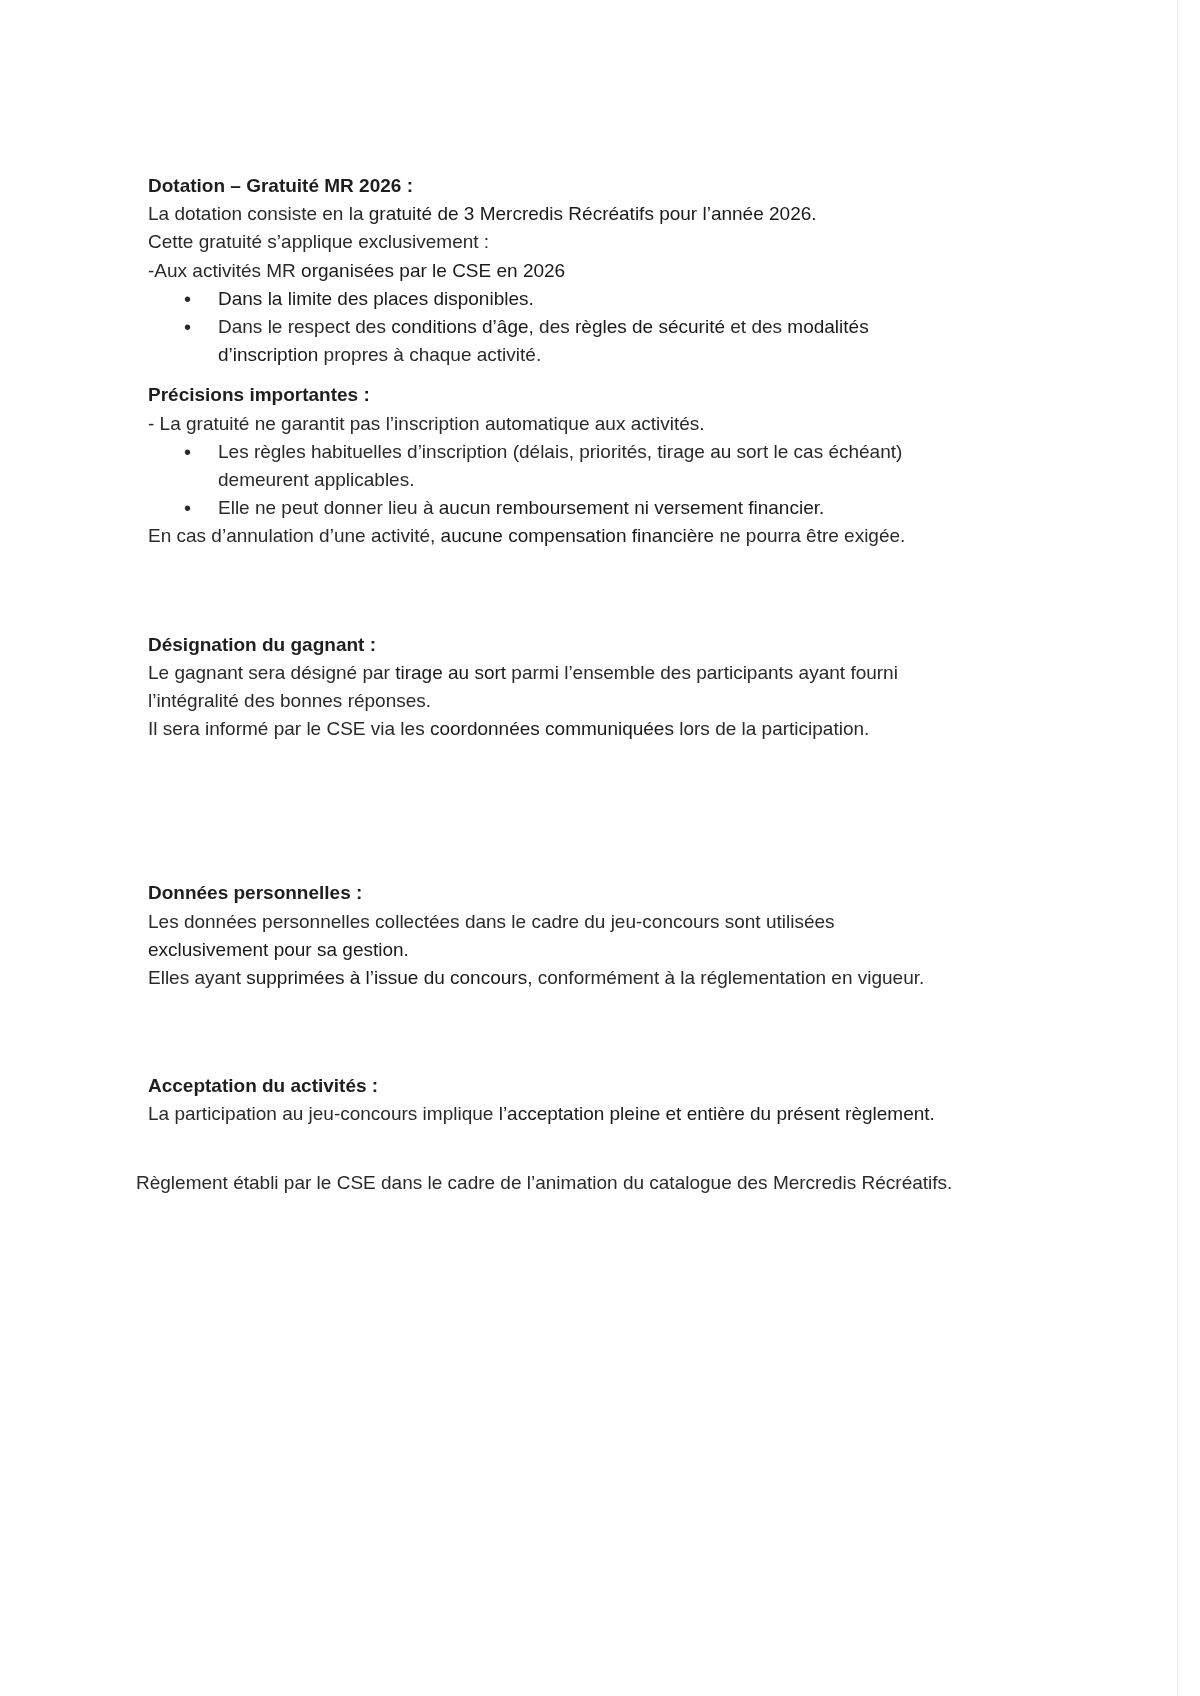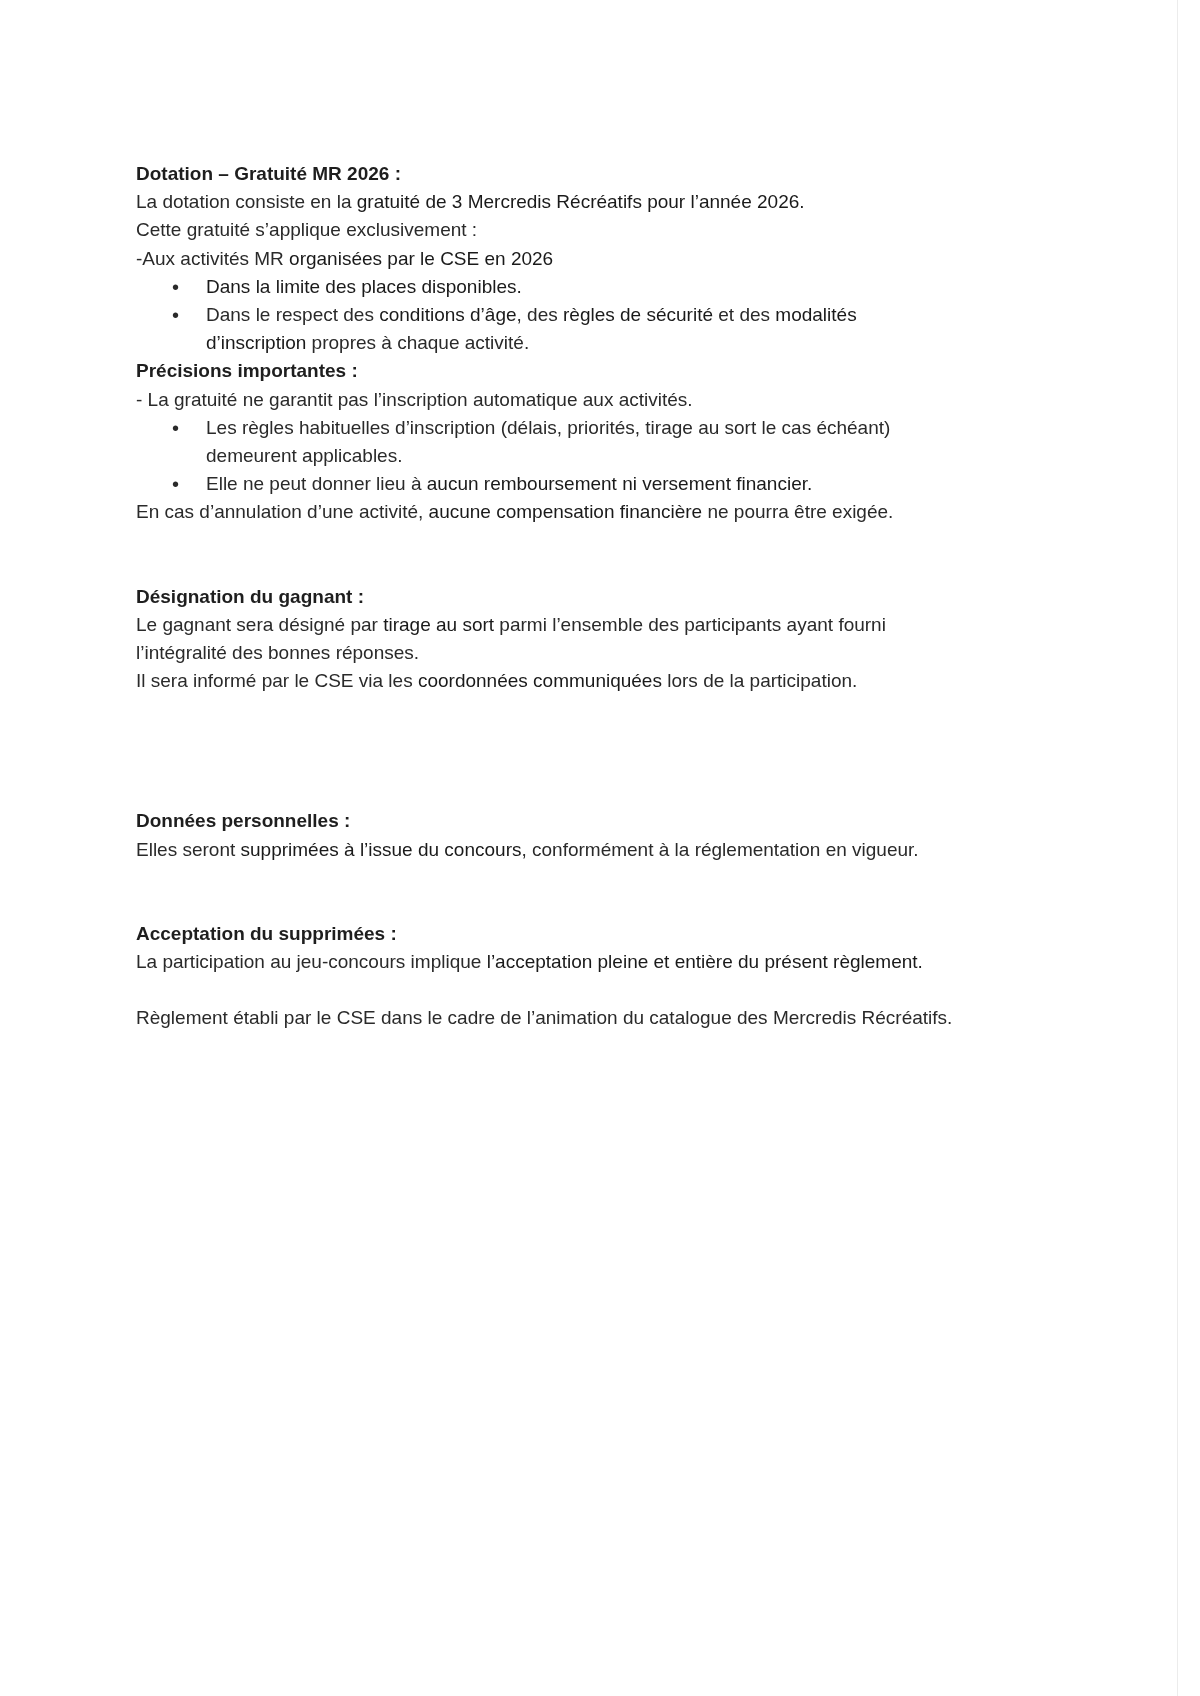--- a/index.html
+++ b/index.html
@@ -2,21 +2,21 @@
 <html><head>
 <meta charset="utf-8">
 <style>
   html, body { margin: 0; padding: 0; }
   body {
     width: 1200px; height: 1696px; background: #ffffff; position: relative; overflow: hidden;
     font-family: "Liberation Sans", "DejaVu Sans", sans-serif; color: #2a2a2a;
   }
   .edge-line { position: absolute; left: 1177px; top: 0; width: 1px; height: 1696px; background: #ececec; }
   .page { position: absolute; left: 136px; top: 160px; width: 820px; font-size: 19px; line-height: 28.2px; }
-  .section { margin: 0; }
+  .section { margin: 12px; }
   .h { font-weight: bold; color: #1e1e1e; }
   .p { margin: 0; }
   b { font-weight: normal; color: #1a1a1a; }
   ul { margin: 0; padding: 0; list-style: none; }
   ul li { position: relative; padding-left: 70px; }
   ul li::before { content: "\2022"; position: absolute; left: 36px; top: 0; font-size: 20px; }
   .gap { height: 56px; }
   .italic { }
 </style>
 </head>
@@ -55,26 +55,27 @@
     <p class="p"><span>Il sera informé par le CSE via les </span><b>coordonnées communiquées</b><span> lors de la participation.</span></p>
   </div>
 
   <div class="gap"></div>
 
 
   <div class="gap"></div>
 
   <div class="section">
     <div class="h">Données personnelles :</div>
-    <p class="p"><span>Elles seront </span><b>supprimées à l’issue du concours</b><span>, conformément à la réglementation en vigueur.</span></p>
+    <p class="p"><span>Les données personnelles collectées dans le cadre du jeu-concours sont utilisées </span><b>exclusivement pour sa gestion.</b></p>
+    <p class="p"><span>Elles ayant </span><b>supprimées à l’issue du concours</b><span>, conformément à la réglementation en vigueur.</span></p>
   </div>
 
   <div class="gap"></div>
 
   <div class="section">
-    <div class="h">Acceptation du supprimées :</div>
+    <div class="h">Acceptation du activités :</div>
     <p class="p"><span>La participation au jeu-concours implique </span><b>l’acceptation pleine et entière du présent règlement.</b></p>
   </div>
 
   <div style="height:28px"></div>
 
   <p class="p italic">Règlement établi par le CSE dans le cadre de l’animation du catalogue des Mercredis Récréatifs.</p>
 </div>
 
 </body></html>

